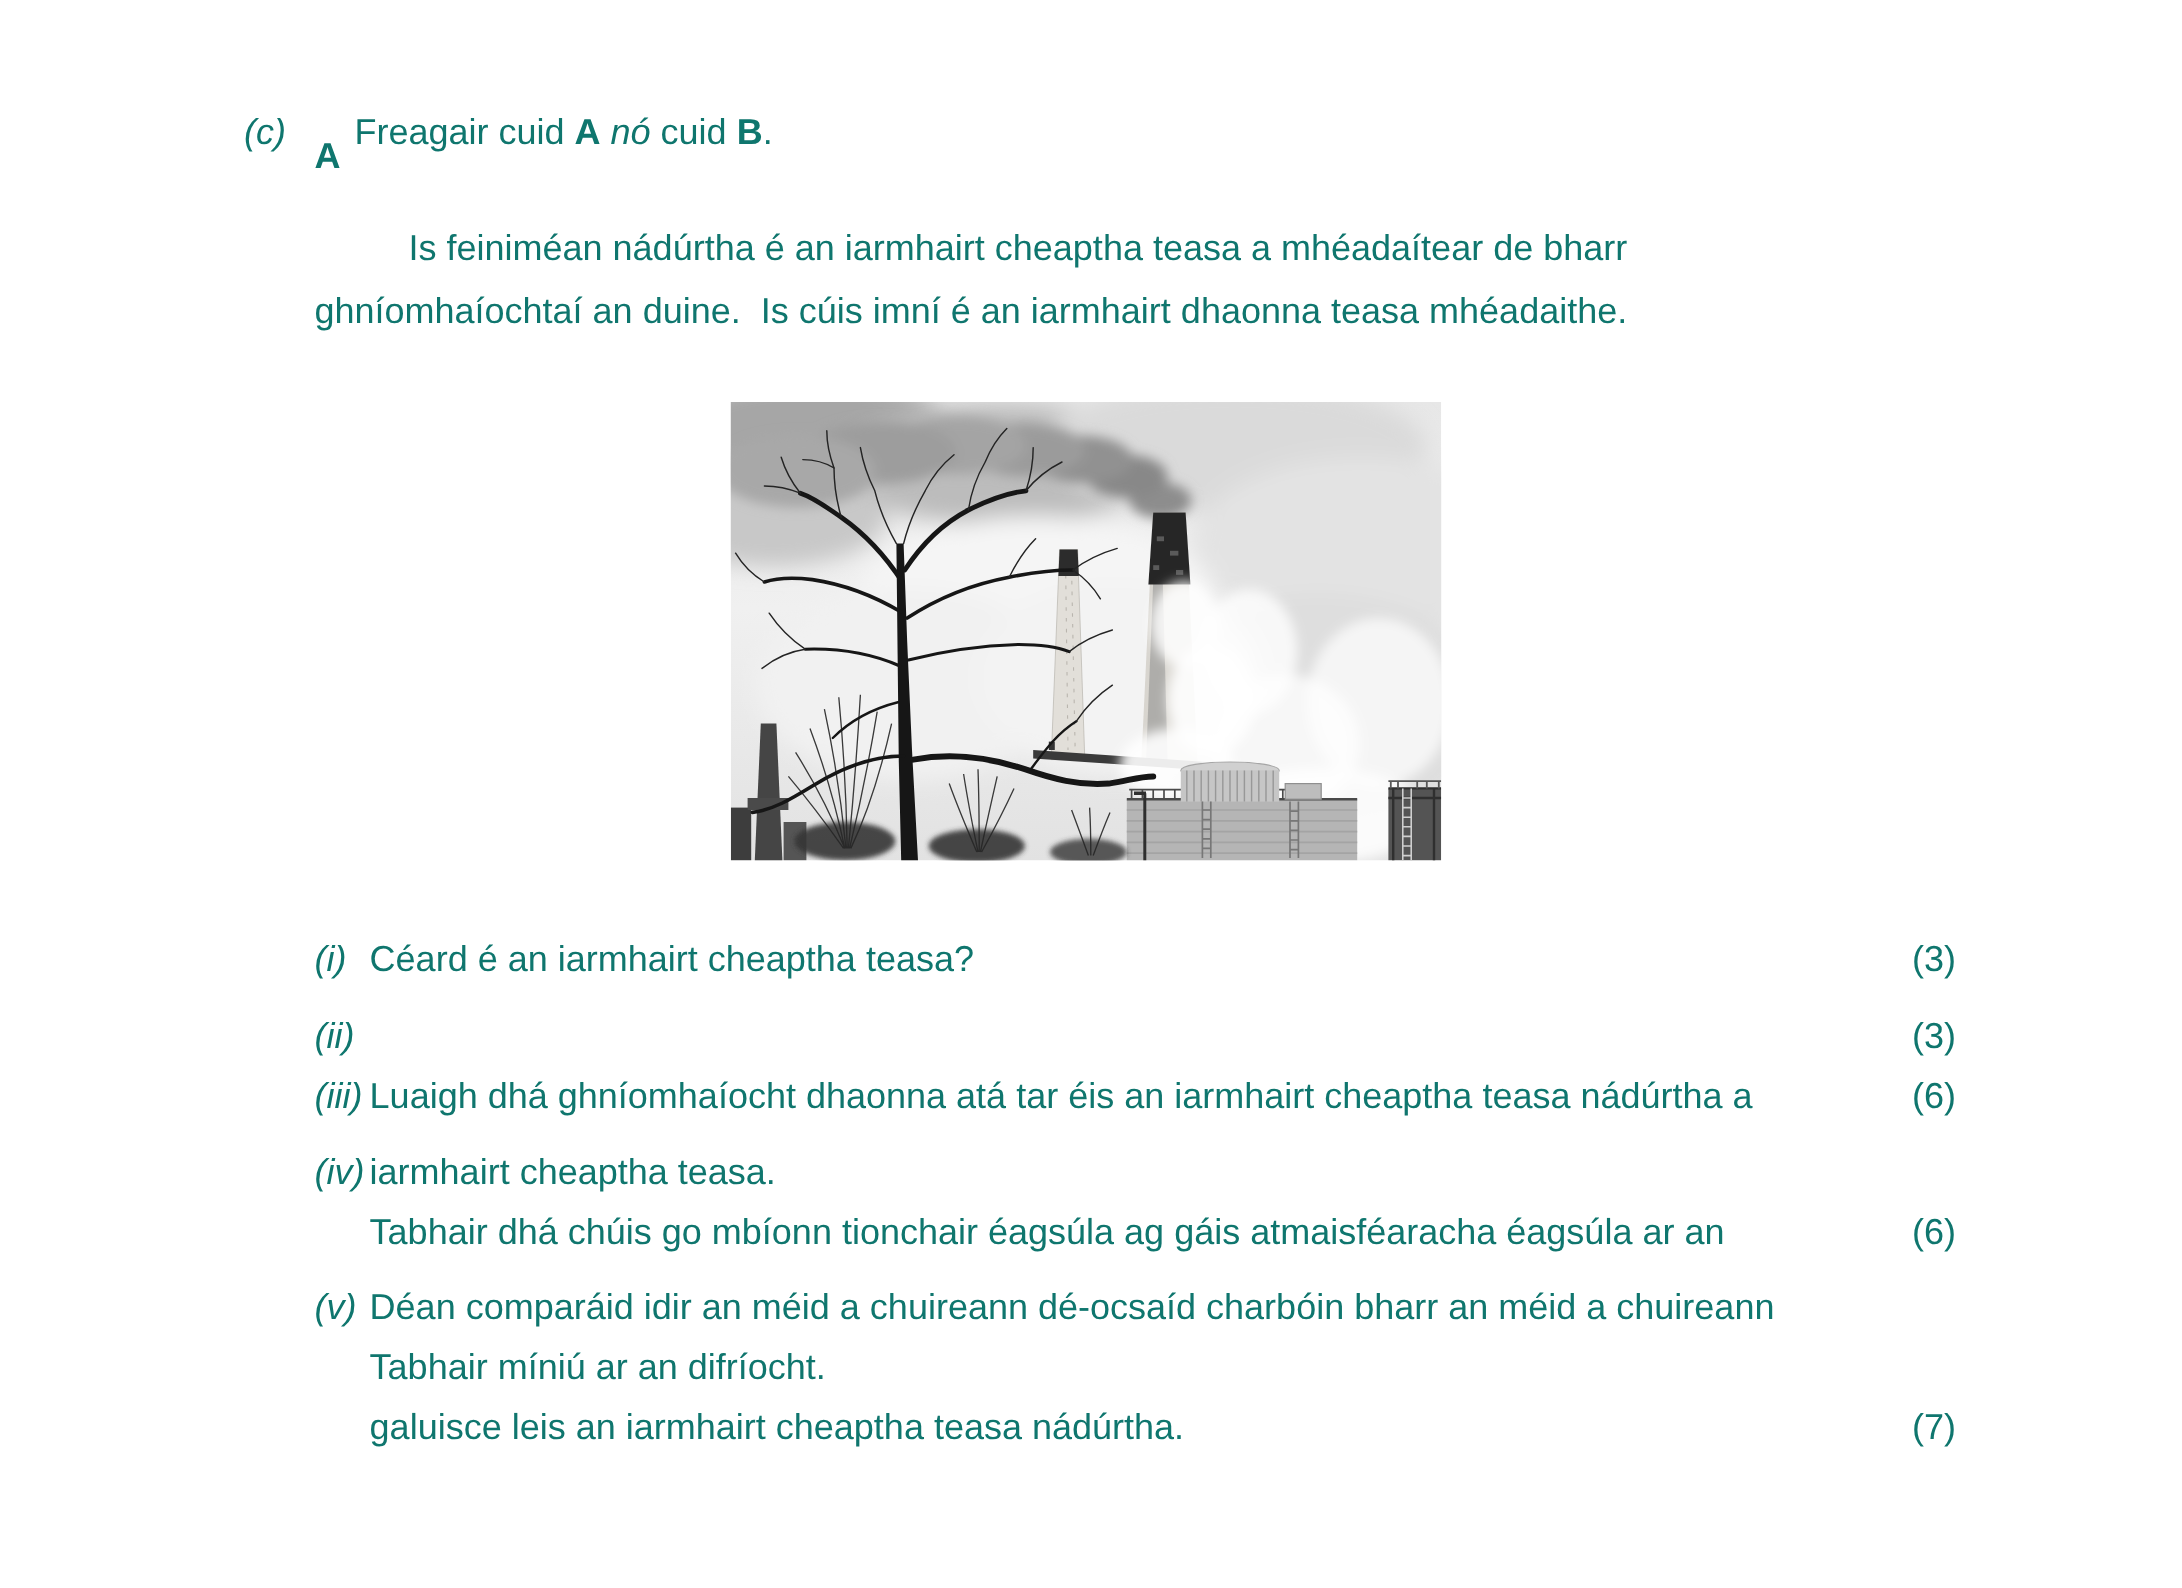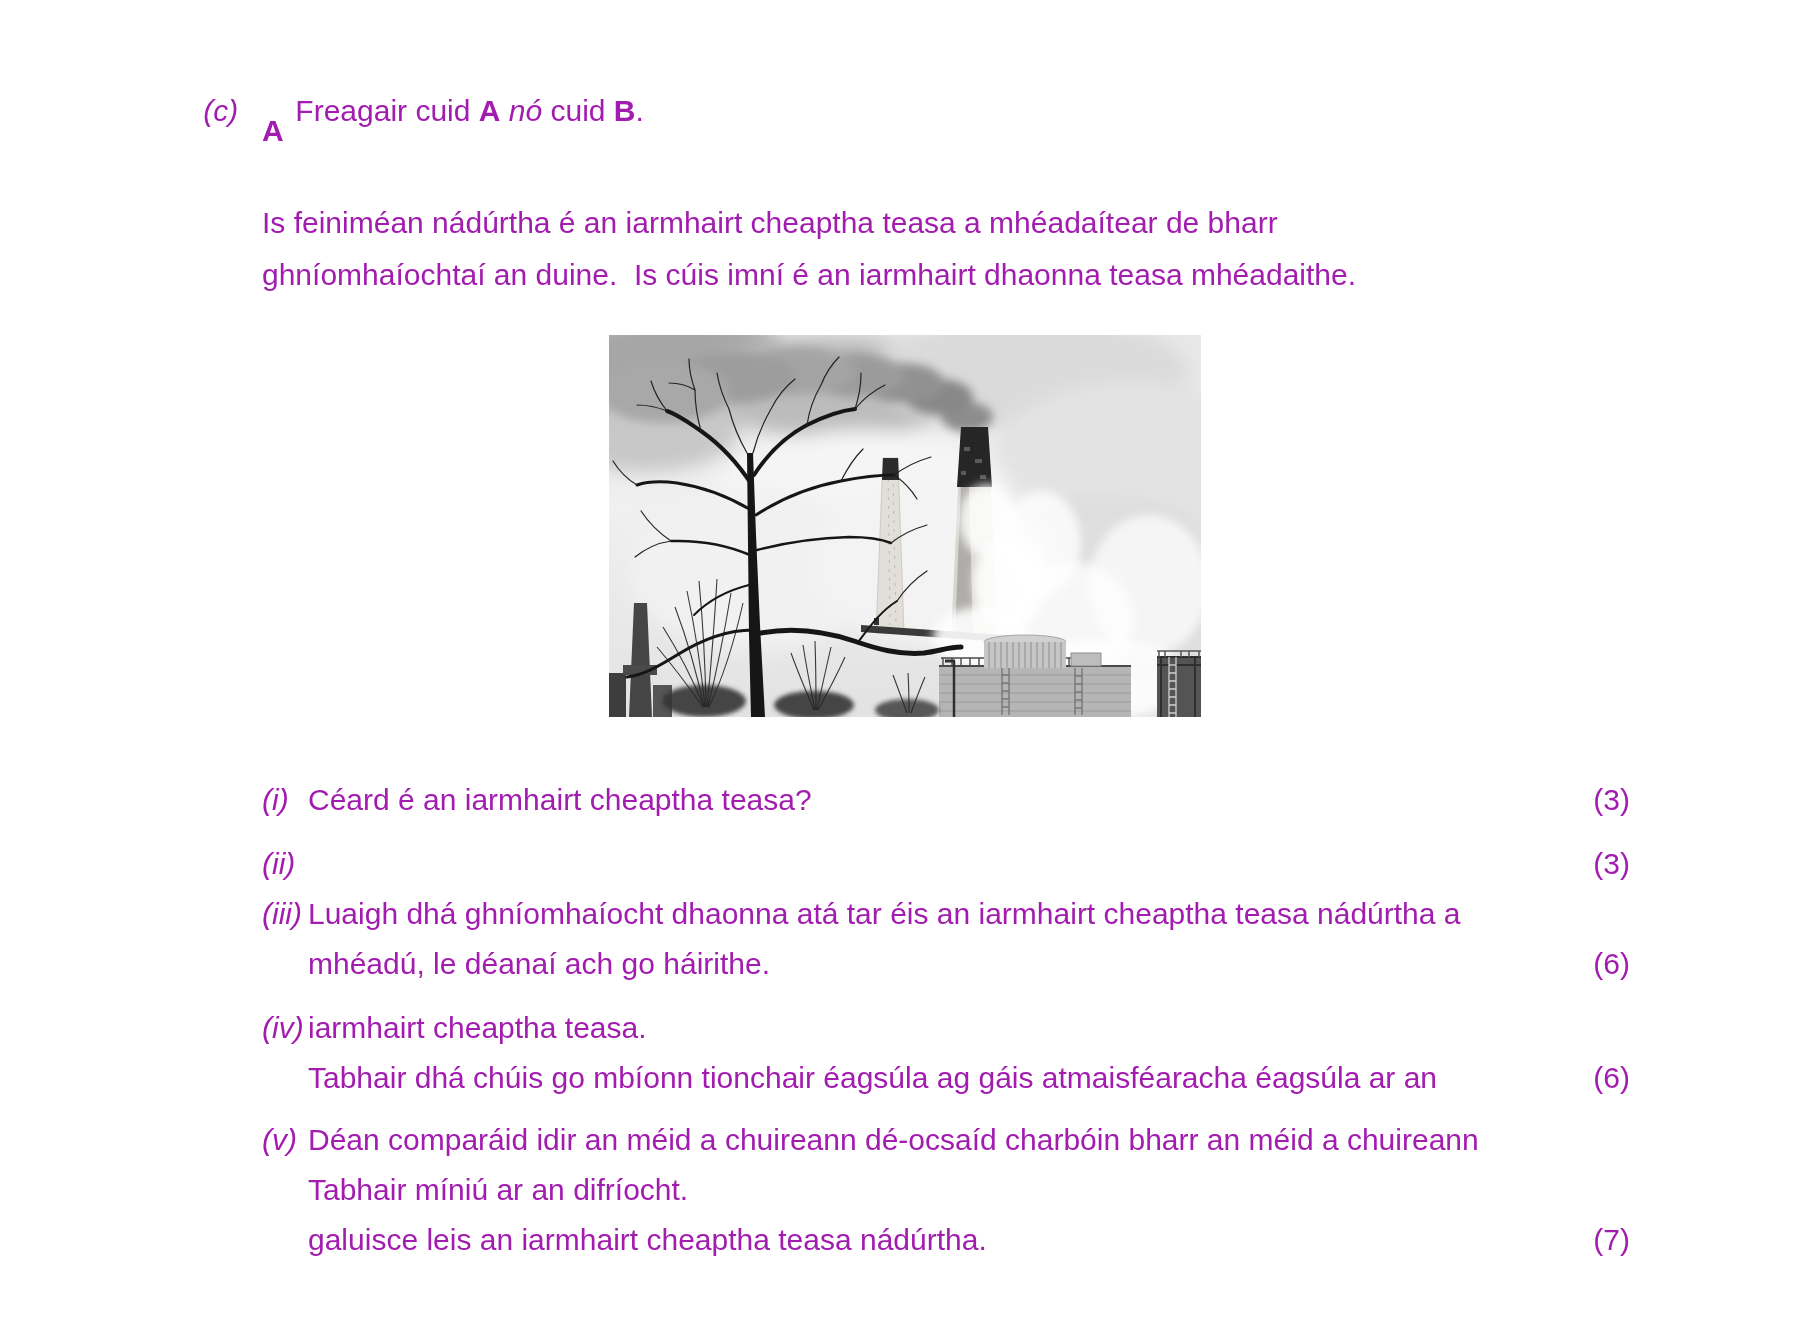--- a/index.html
+++ b/index.html
@@ -1,28 +1,28 @@
 <!DOCTYPE html>
 <html><head>
 <meta charset="utf-8">
 <style>
   html,body { margin:0; padding:0; background:#ffffff; }
   .page {
     position:relative;
     width:1818px; height:1323px;
     background:#ffffff;
-    color:#a21caf;
+    color:#0f766e;
     font-family:"Liberation Sans", sans-serif;
     font-size:30px;
     overflow:hidden;
   }
   .head { position:absolute; top:36px; left:170px; line-height:50px; white-space:pre; }
   .part-label { display:inline-block; width:92px; font-style:italic; }
   .section-label { position:absolute; top:106px; left:262px; font-weight:bold; line-height:50px; }
-  .intro { position:absolute; top:197px; left:262px; line-height:52px; }
+  .intro { position:absolute; top:182px; left:262px; line-height:52px;text-align:right; }
   .intro-line { white-space:pre; }
   .figure { position:absolute; top:335px; left:609px; width:592px; height:382px; }
   .questions { position:absolute; top:775px; left:262px; width:1368px; }
   .q { position:relative; width:1368px; }
   .q-gap-sm { margin-bottom:14px; }
   .q-gap-md { margin-bottom:14px; }
   .q-gap-lg { margin-bottom:12px; }
   .qnum { position:absolute; left:0; top:0; font-style:italic; line-height:50px; }
   .qtext { margin-left:46px; }
   .qline { white-space:pre; min-height:50px; line-height:50px; }
@@ -218,21 +218,20 @@
       <div class="qtext">
         <div class="qline"></div>
       </div>
       <span class="marks">(3)</span>
     </div>
 
     <div class="q q-gap-md">
       <span class="qnum">(iii)</span>
       <div class="qtext">
         <div class="qline">Luaigh dhá ghníomhaíocht dhaonna atá tar éis an iarmhairt cheaptha teasa nádúrtha a</div>
-        <div class="qline">mhéadú, le déanaí ach go háirithe.</div>
       </div>
       <span class="marks">(6)</span>
     </div>
 
     <div class="q q-gap-lg">
       <span class="qnum">(iv)</span>
       <div class="qtext">
         <div class="qline">iarmhairt cheaptha teasa.</div>
         <div class="qline">Tabhair dhá chúis go mbíonn tionchair éagsúla ag gáis atmaisféaracha éagsúla ar an</div>
       </div>

